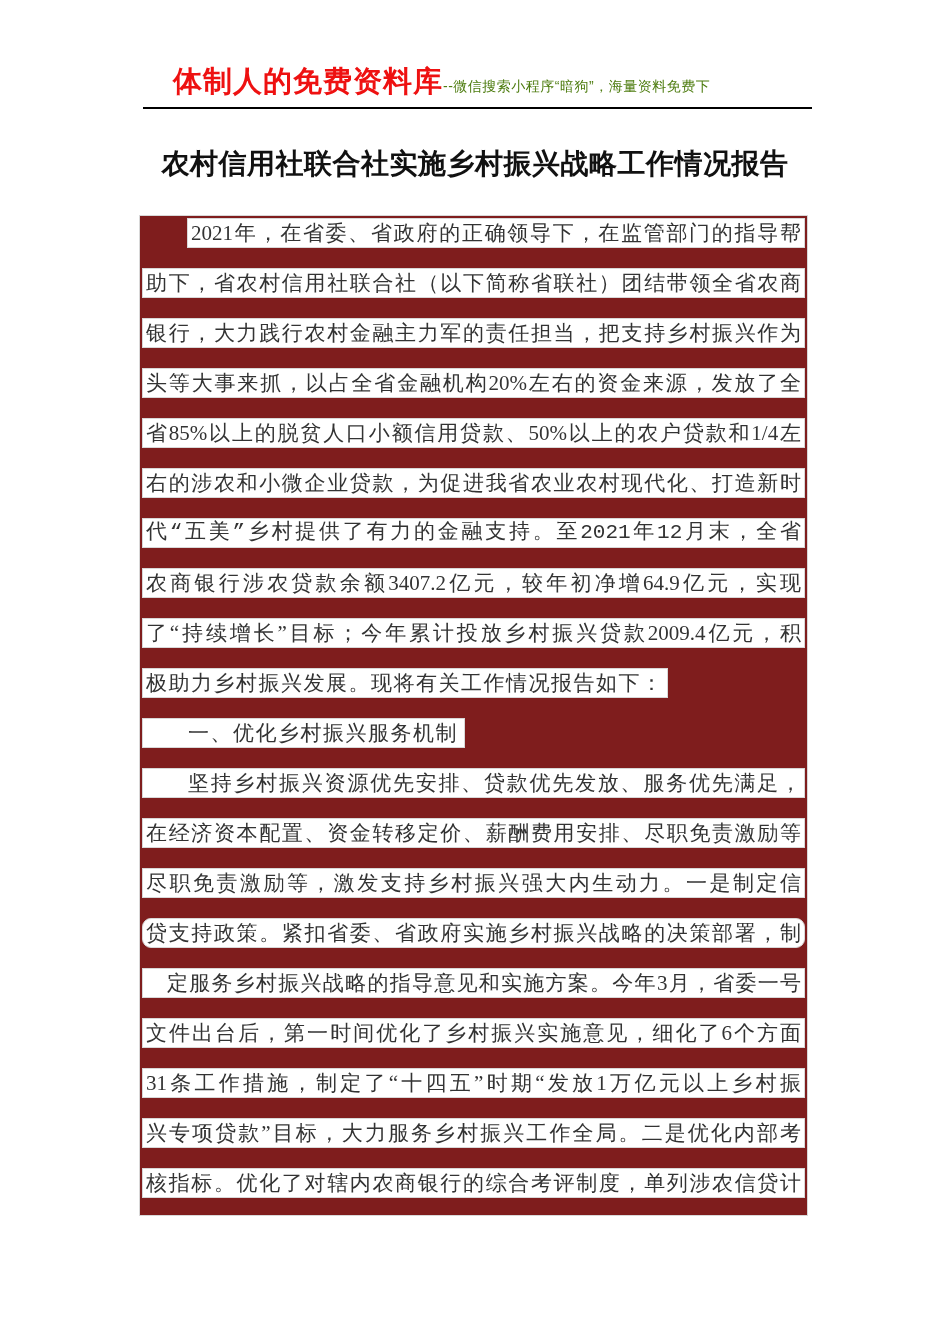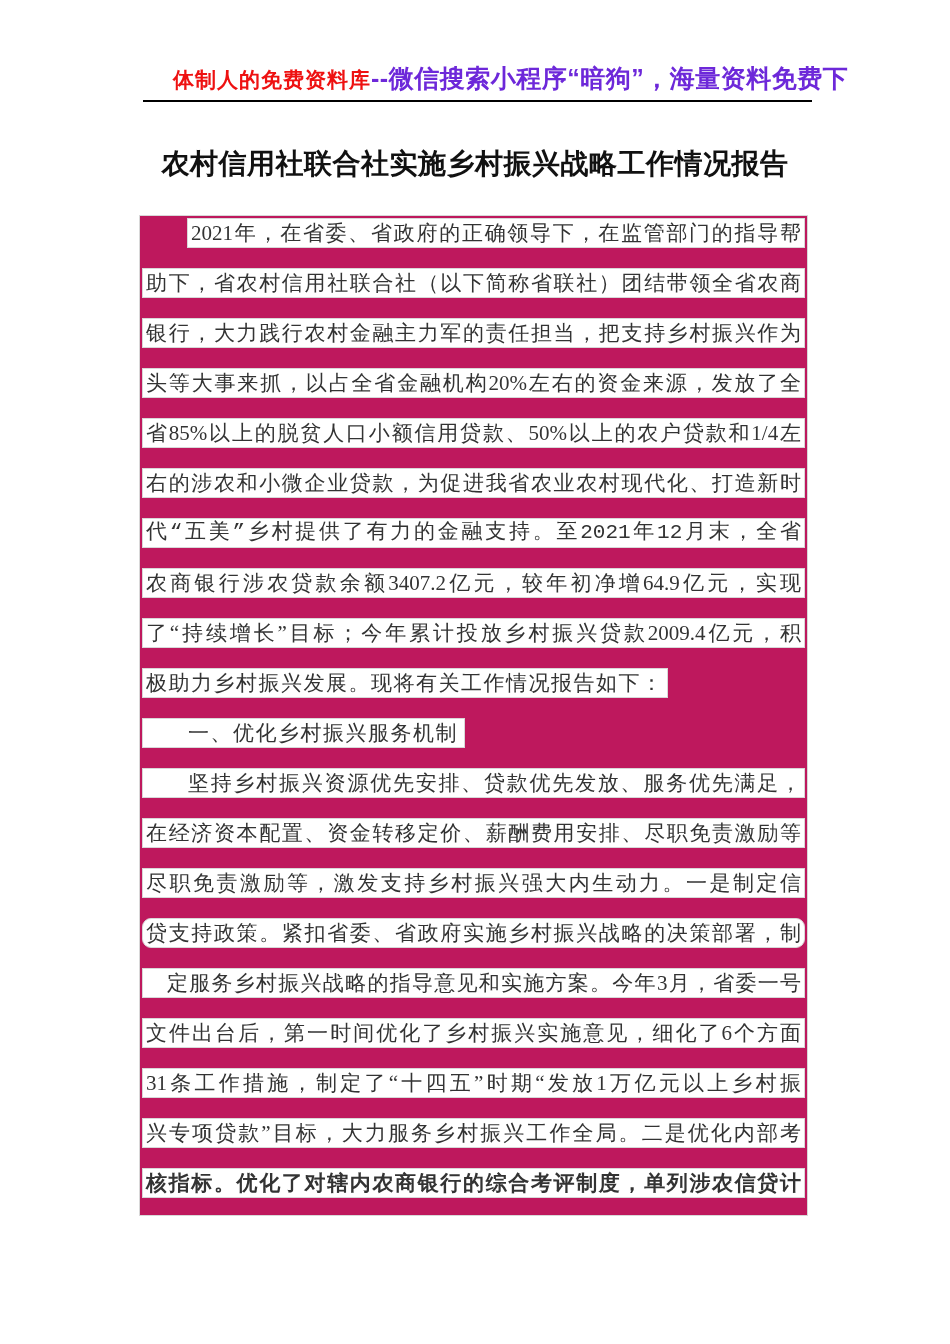--- a/index.html
+++ b/index.html
@@ -18,29 +18,29 @@
   .header {
     position: absolute;
     left: 143px; top: 62px;
     width: 669px;
     border-bottom: 2px solid #000000;
     padding: 0 0 5px 30px;
     white-space: nowrap;
     font-family: "Liberation Sans", sans-serif;
   }
   .brand {
-    font-size: 21px;
+    font-size: 29px;
     font-weight: 700;
     color: #ee1111;
     letter-spacing: 1px;
   }
   .tagline {
-    font-size: 25px;
-    font-weight: 700;
-    color: #6d28d9;
+    font-size: 14px;
+    font-weight: 400;
+    color: #4d7c0f;
     letter-spacing: 0.5px;
   }
   
   .title {
     position: absolute;
     left: 0; top: 145px;
     width: 950px;
     text-align: center;
     font-size: 28px;
     font-weight: 700;
@@ -48,35 +48,35 @@
     letter-spacing: 0.5px;
     font-family: "Liberation Serif", serif;
   }
   
   .doc-body {
     position: absolute;
     left: 139px; top: 215px;
     width: 669px;
     border: 1px solid #d8d8d8;
     padding: 2px;
-    background: #be185d;
+    background: #7f1d1d;
   }
   .line {
     border: 1px solid #d8d8d8;
     height: 30px;
     line-height: 28px;
     font-size: 21px;
     color: #333333;
     padding: 0 3px;
     margin-bottom: 20px;
     overflow: hidden;
     white-space: nowrap;
     background: #ffffff;
   }
-  .line:last-child { margin-bottom: 15px; font-weight: bold; }
+  .line:last-child { margin-bottom: 15px; }
   .line.full, .line.full-indent, .line.indent-box {
     text-align: justify;
     text-align-last: justify;
     -moz-text-align-last: justify;
     white-space: normal;
   }
   .line.indent-box { margin-left: 45px; }
   .line.full-indent { text-indent: 42px; }
   .line.short { width: fit-content; max-width: 100%; letter-spacing: 1.5px; }
   .line.short-indent { width: fit-content; max-width: 100%; text-indent: 42px; letter-spacing: 1.5px; padding-right: 6px; }

